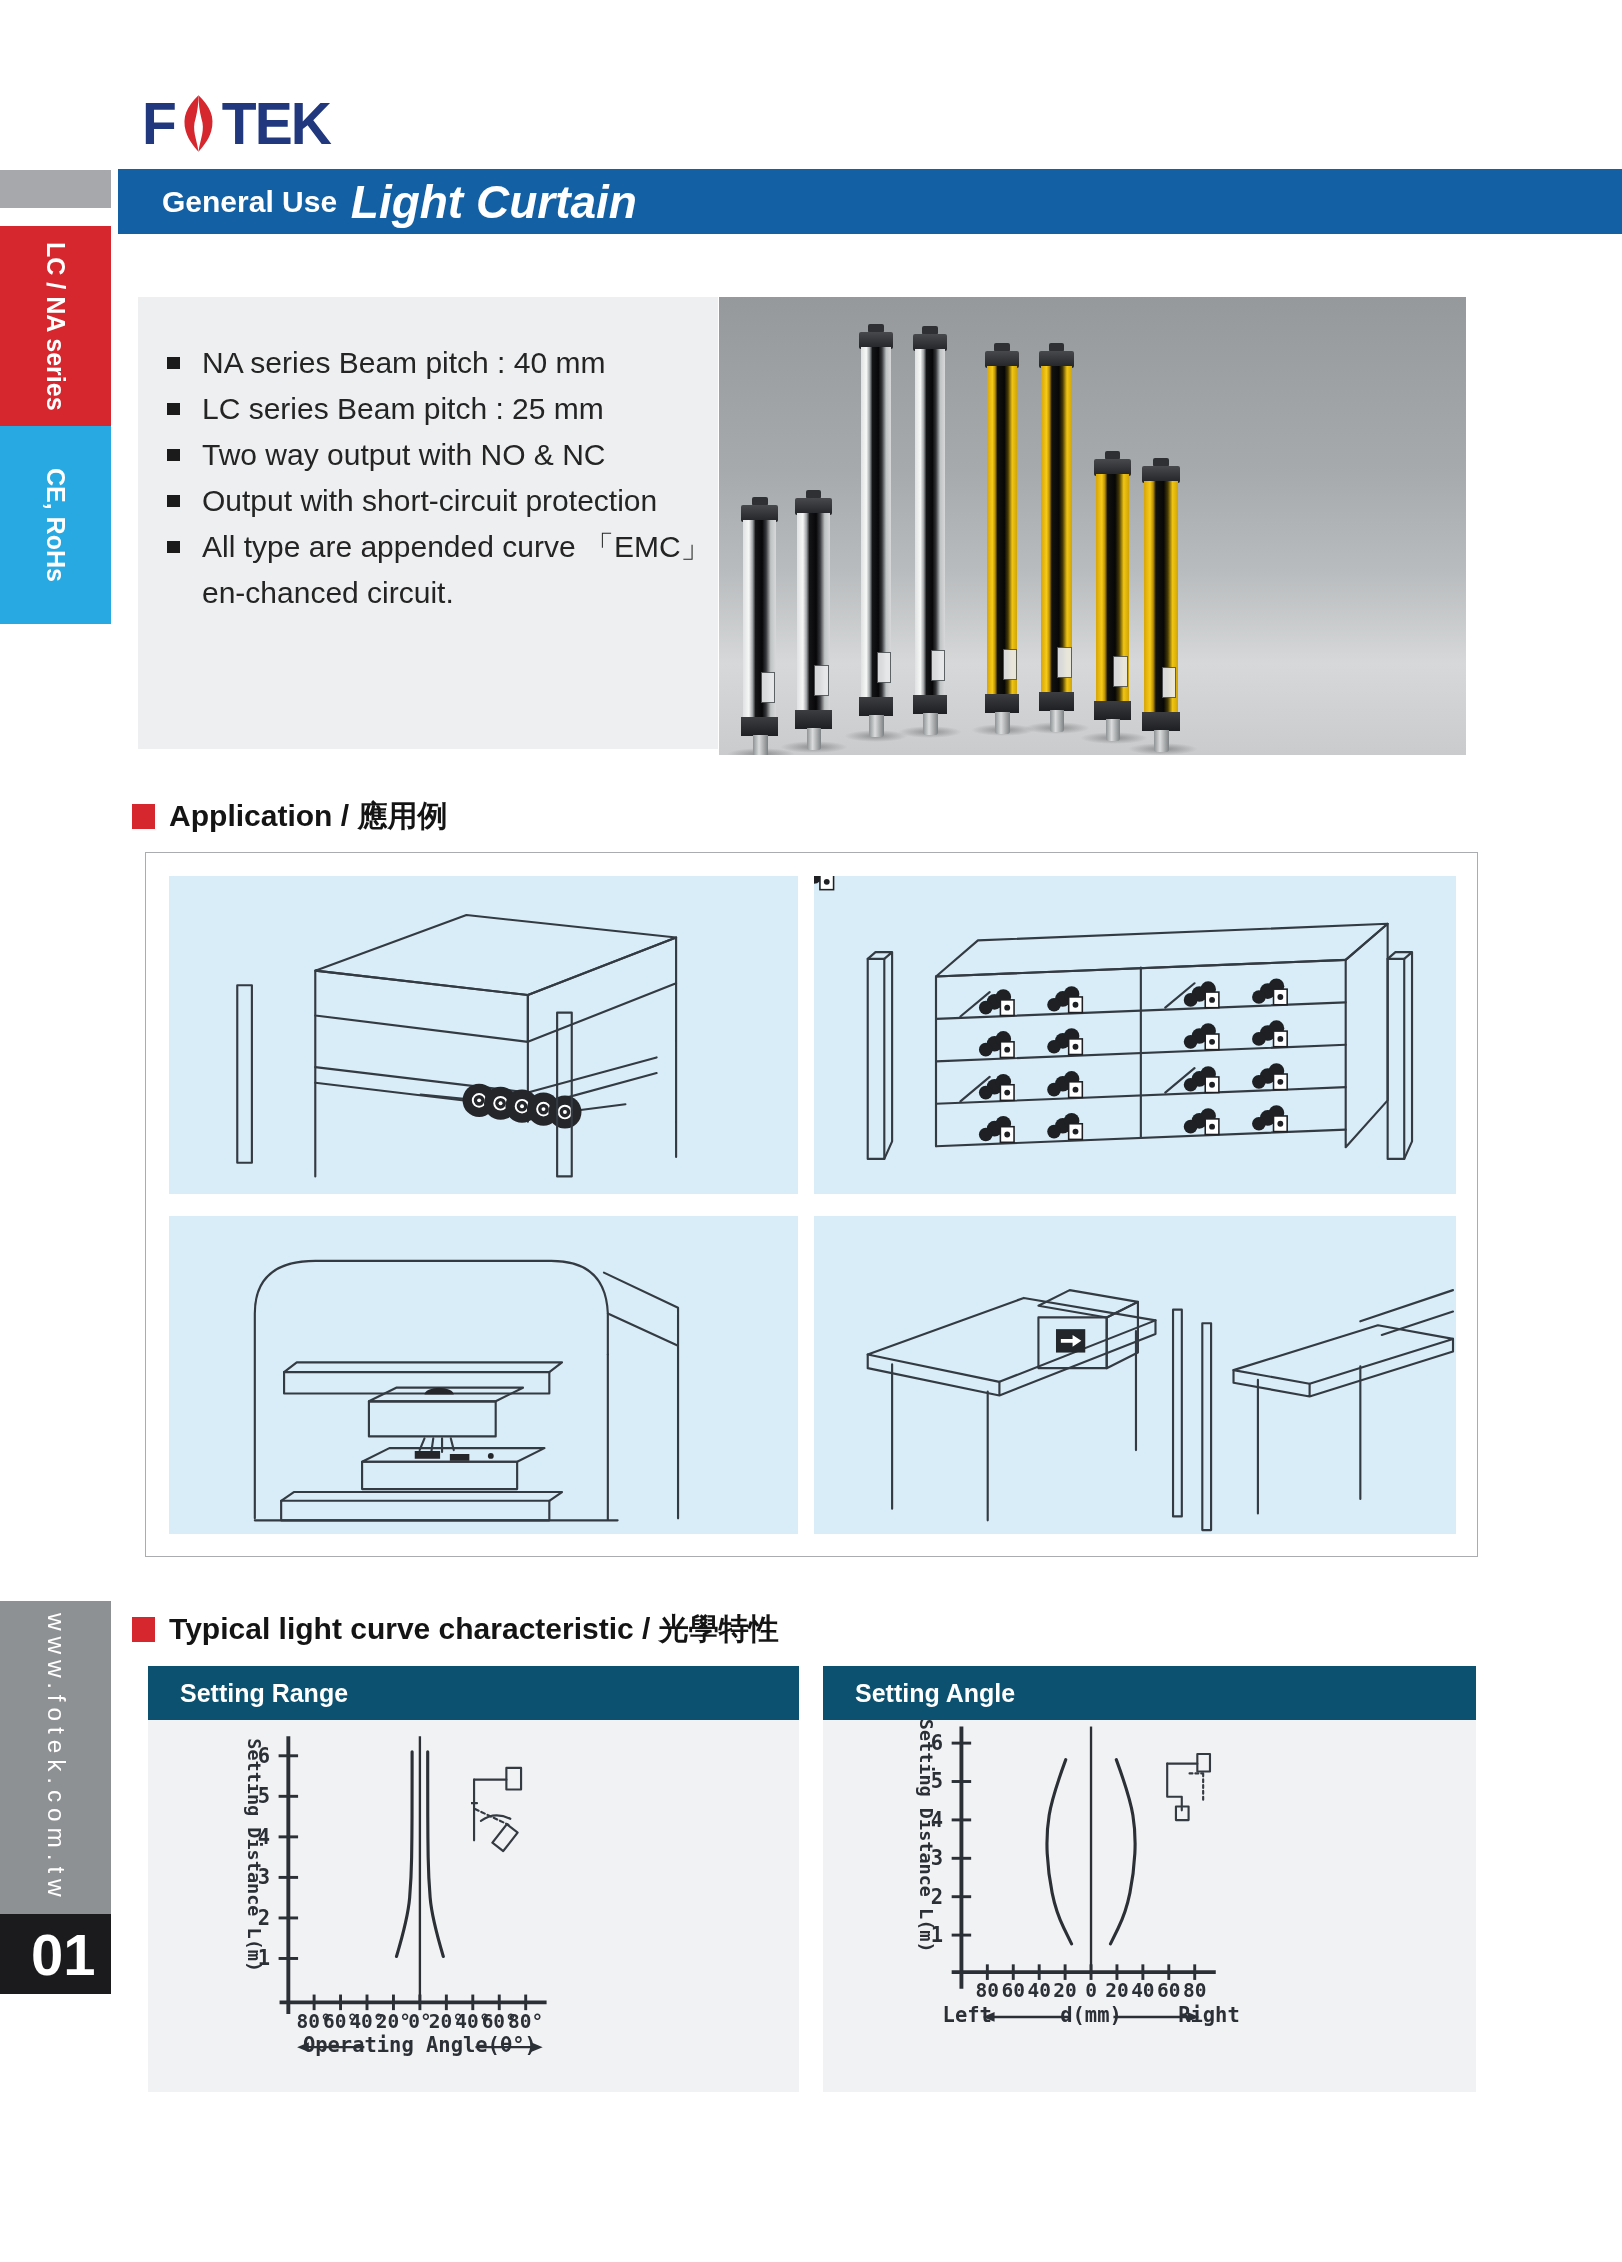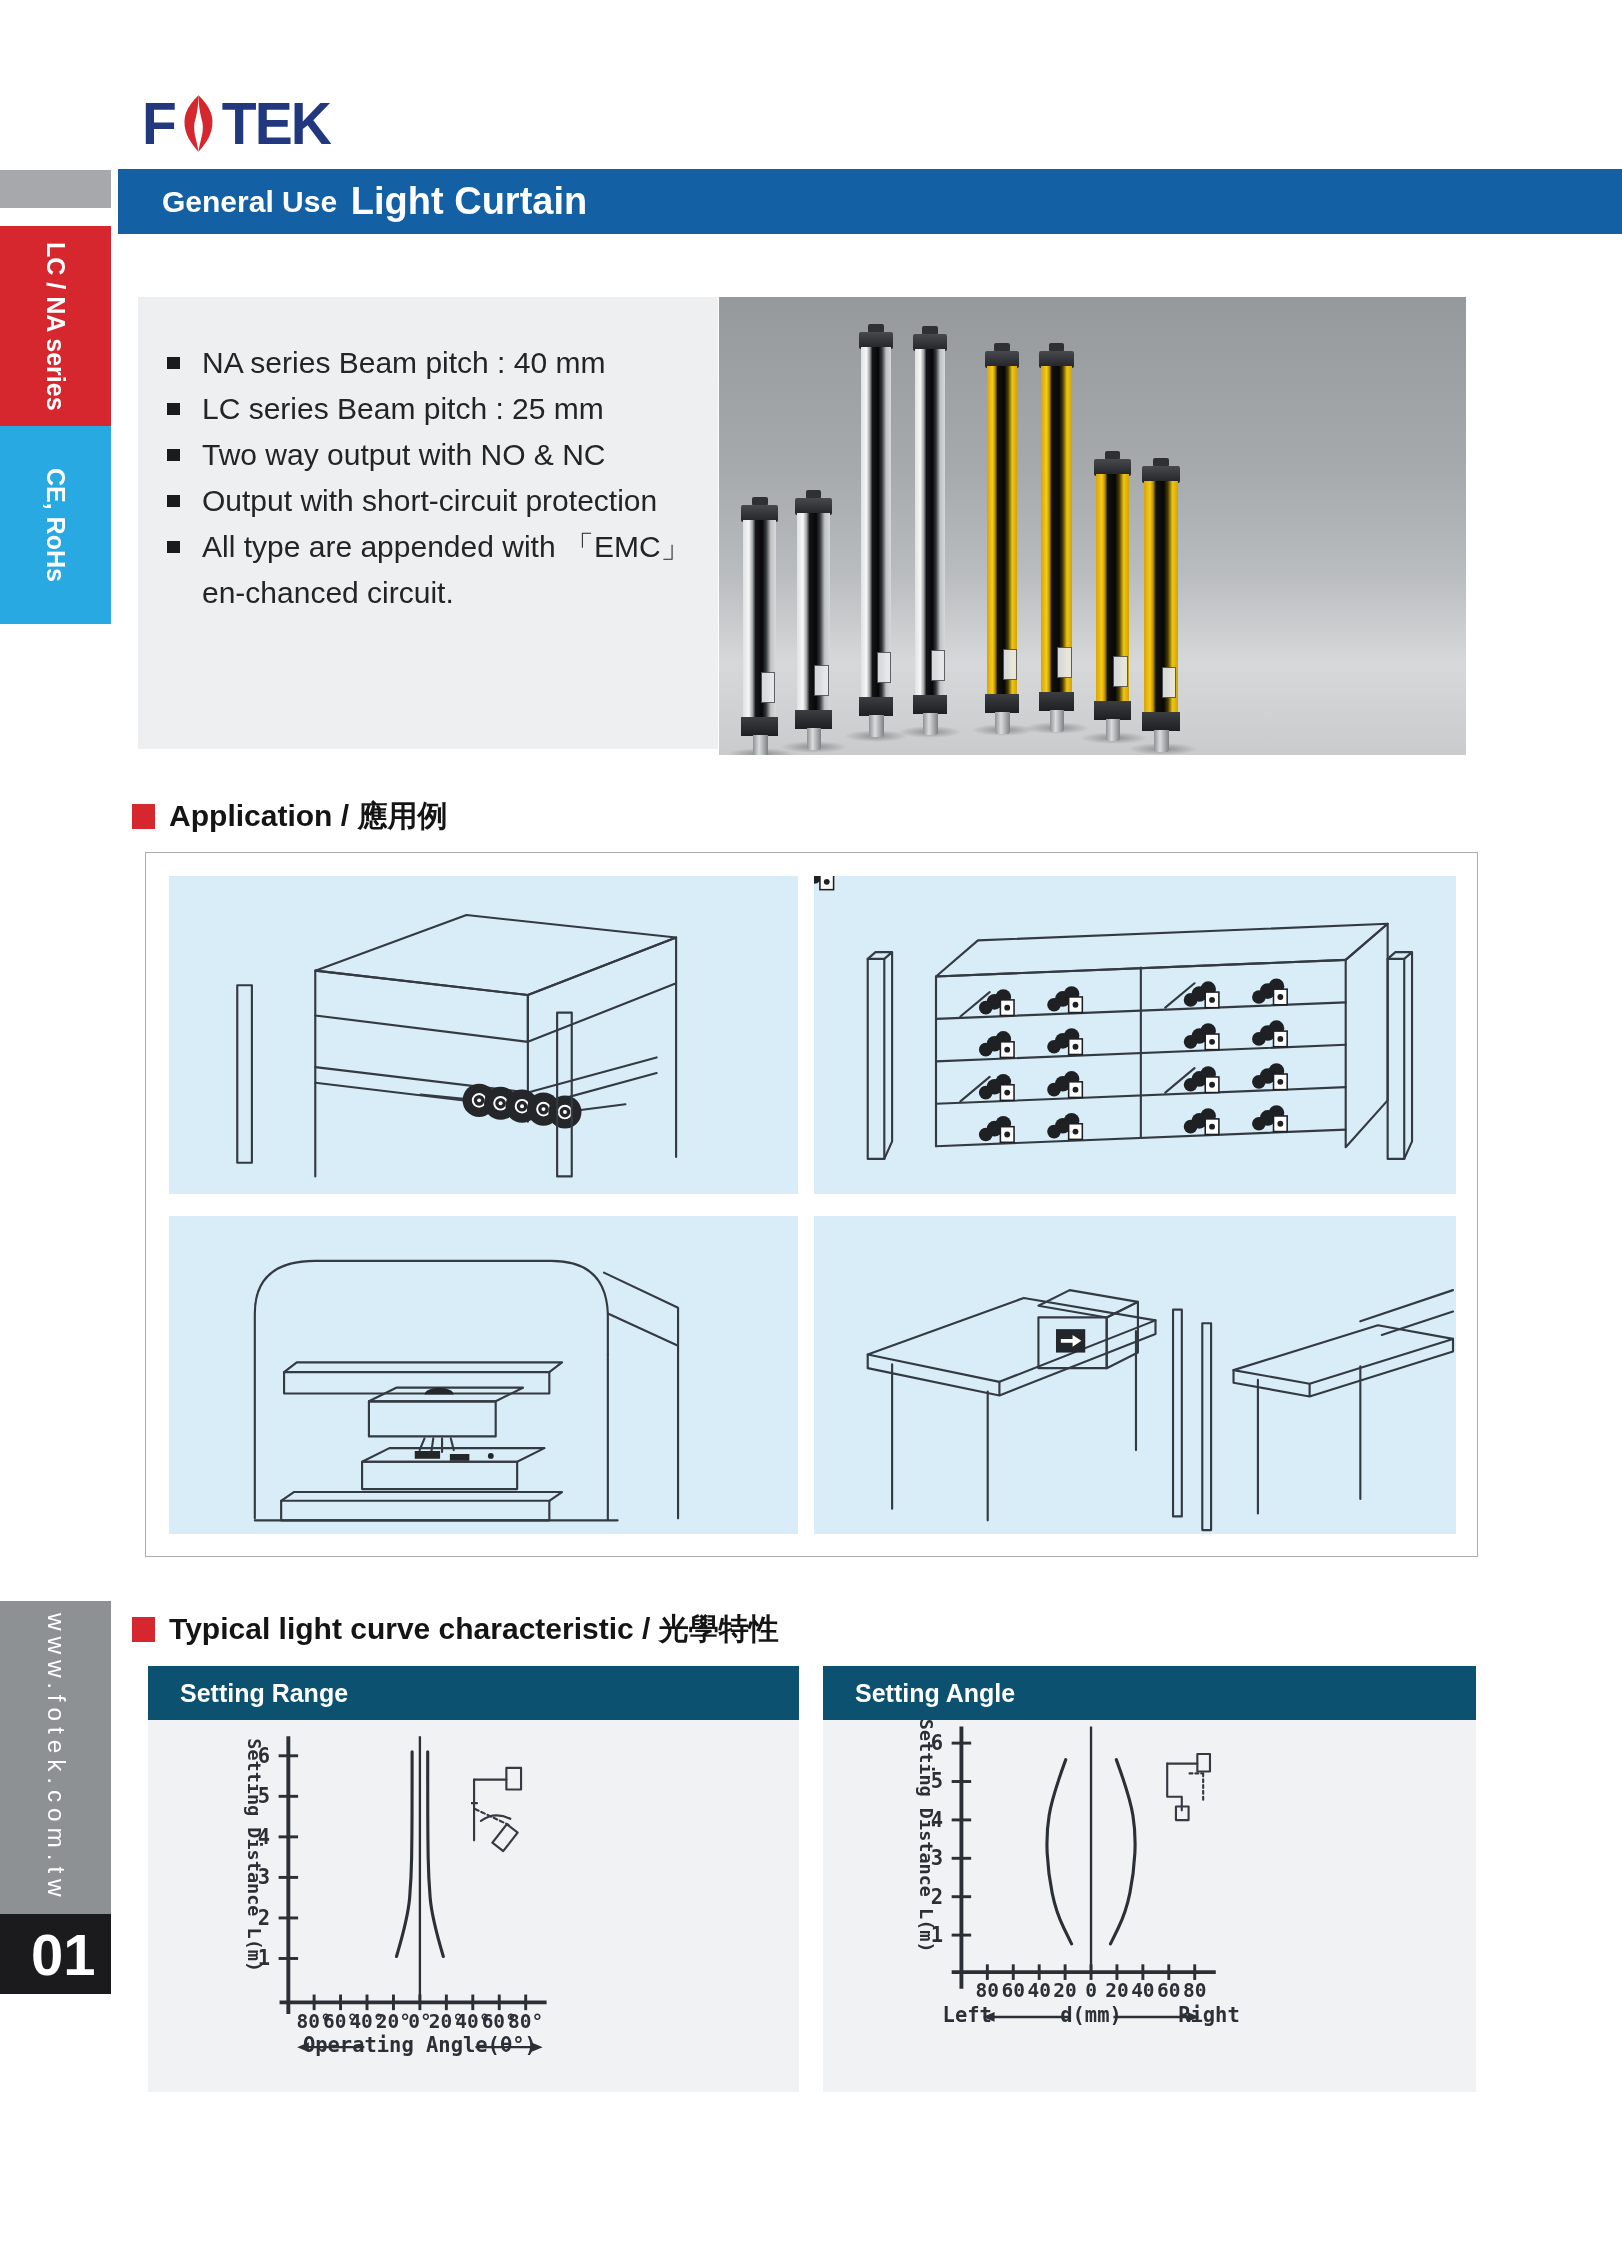--- a/index.html
+++ b/index.html
@@ -6,21 +6,21 @@
   .page{position:relative;width:1623px;height:2263px;background:#fff;overflow:hidden;
         font-family:"Liberation Sans",sans-serif;color:#1c1c1c;}
   
   .logo{position:absolute;left:142px;top:90px;height:66px;display:flex;align-items:center;}
   .logo .lt{font-weight:bold;font-size:57px;letter-spacing:-2px;color:#21387f;transform:scaleY(1.05);}
   .logo svg{margin:0 2px;}
   .hdr-gray{position:absolute;left:0;top:170px;width:111px;height:38px;background:#a6a8ab;}
   .hdr-bar{position:absolute;left:118px;top:169px;width:1532px;height:65px;background:#1460a5;
            display:flex;align-items:center;padding-left:44px;box-sizing:border-box;color:#fff;}
   .hdr-bar .t1{font-size:30px;font-weight:bold;margin-right:13.7px;}
-  .hdr-bar .t2{font-size:38px;font-weight:bold;}
+  .hdr-bar .t2{font-size:46px;font-weight:bold;font-style:italic;}
   
   .sideblock{position:absolute;left:0;width:111px;display:flex;align-items:center;justify-content:center;}
   .vtext{writing-mode:vertical-rl;color:#fff;font-weight:bold;white-space:nowrap;}
   .sb-red{top:226px;height:200px;background:#d6272e;}
   .sb-blue{top:426px;height:198px;background:#29a9e1;}
   .sb-web{top:1601px;height:313px;background:#8e9193;}
   .sb-web .vtext{font-weight:normal;font-size:24.4px;letter-spacing:5.9px;}
   .sb-page{top:1914px;height:80px;background:#1b1b1d;color:#fff;font-size:58px;font-weight:bold;
            justify-content:flex-end;padding-right:15.6px;box-sizing:border-box;padding-left:12px;}
   .sb-red .vtext,.sb-blue .vtext{font-size:25px;}
@@ -99,21 +99,21 @@
   <div class="sideblock sb-page">
     <span>01</span>
   </div>
 
   <div class="features">
     <ul>
       <li><span class="sq"></span><span>NA series Beam pitch : 40 mm</span></li>
       <li><span class="sq"></span><span>LC series Beam pitch : 25 mm</span></li>
       <li><span class="sq"></span><span>Two way output with NO &amp; NC</span></li>
       <li><span class="sq"></span><span>Output with short-circuit protection</span></li>
-      <li><span class="sq"></span><span>All type are appended with 「EMC」</span></li>
+      <li><span class="sq"></span><span>All type are appended curve 「EMC」</span></li>
       <li class="cont"><span>en-chanced circuit.</span></li>
     </ul>
   </div>
 
   <div class="photo">
     <div class="shd" style="left:7.8px;top:451px;width:68px;"></div>
     <div class="shd" style="left:61px;top:444px;width:68px;"></div>
     <div class="shd" style="left:125px;top:433px;width:64px;"></div>
     <div class="shd" style="left:179px;top:429px;width:64px;"></div>
     <div class="shd" style="left:252px;top:427px;width:64px;"></div>

